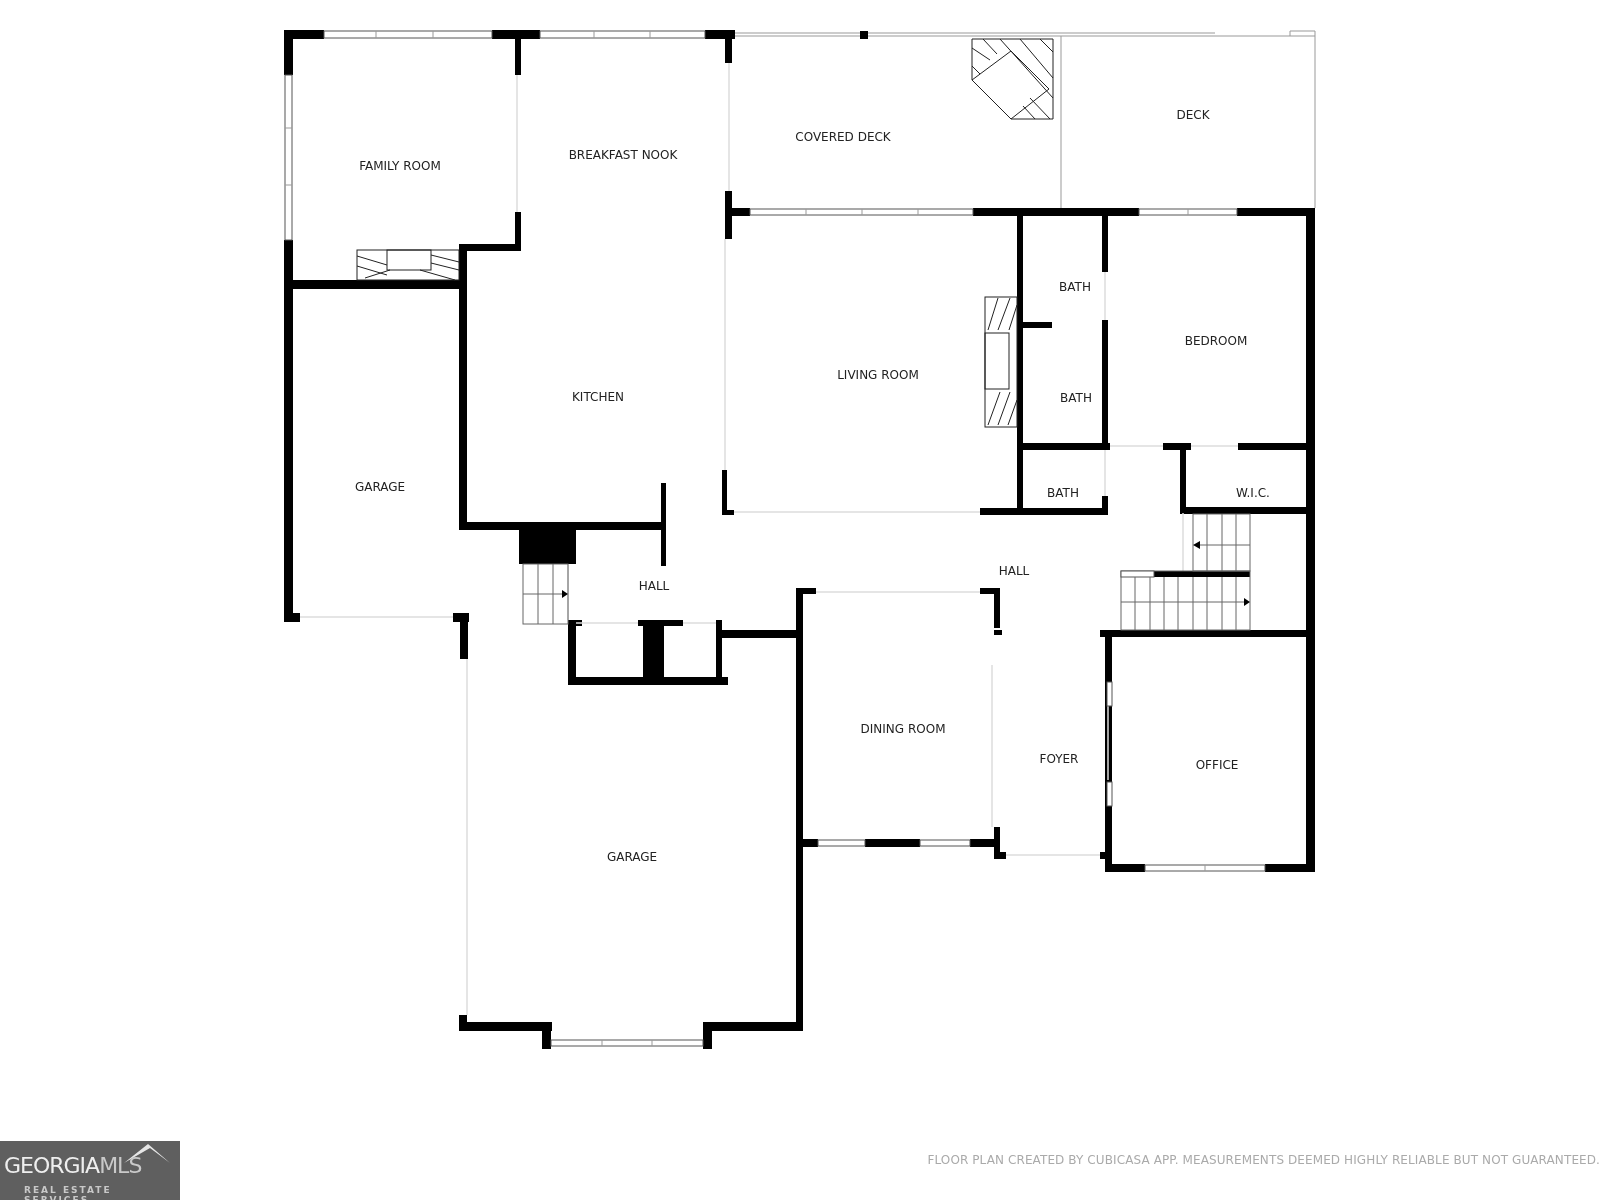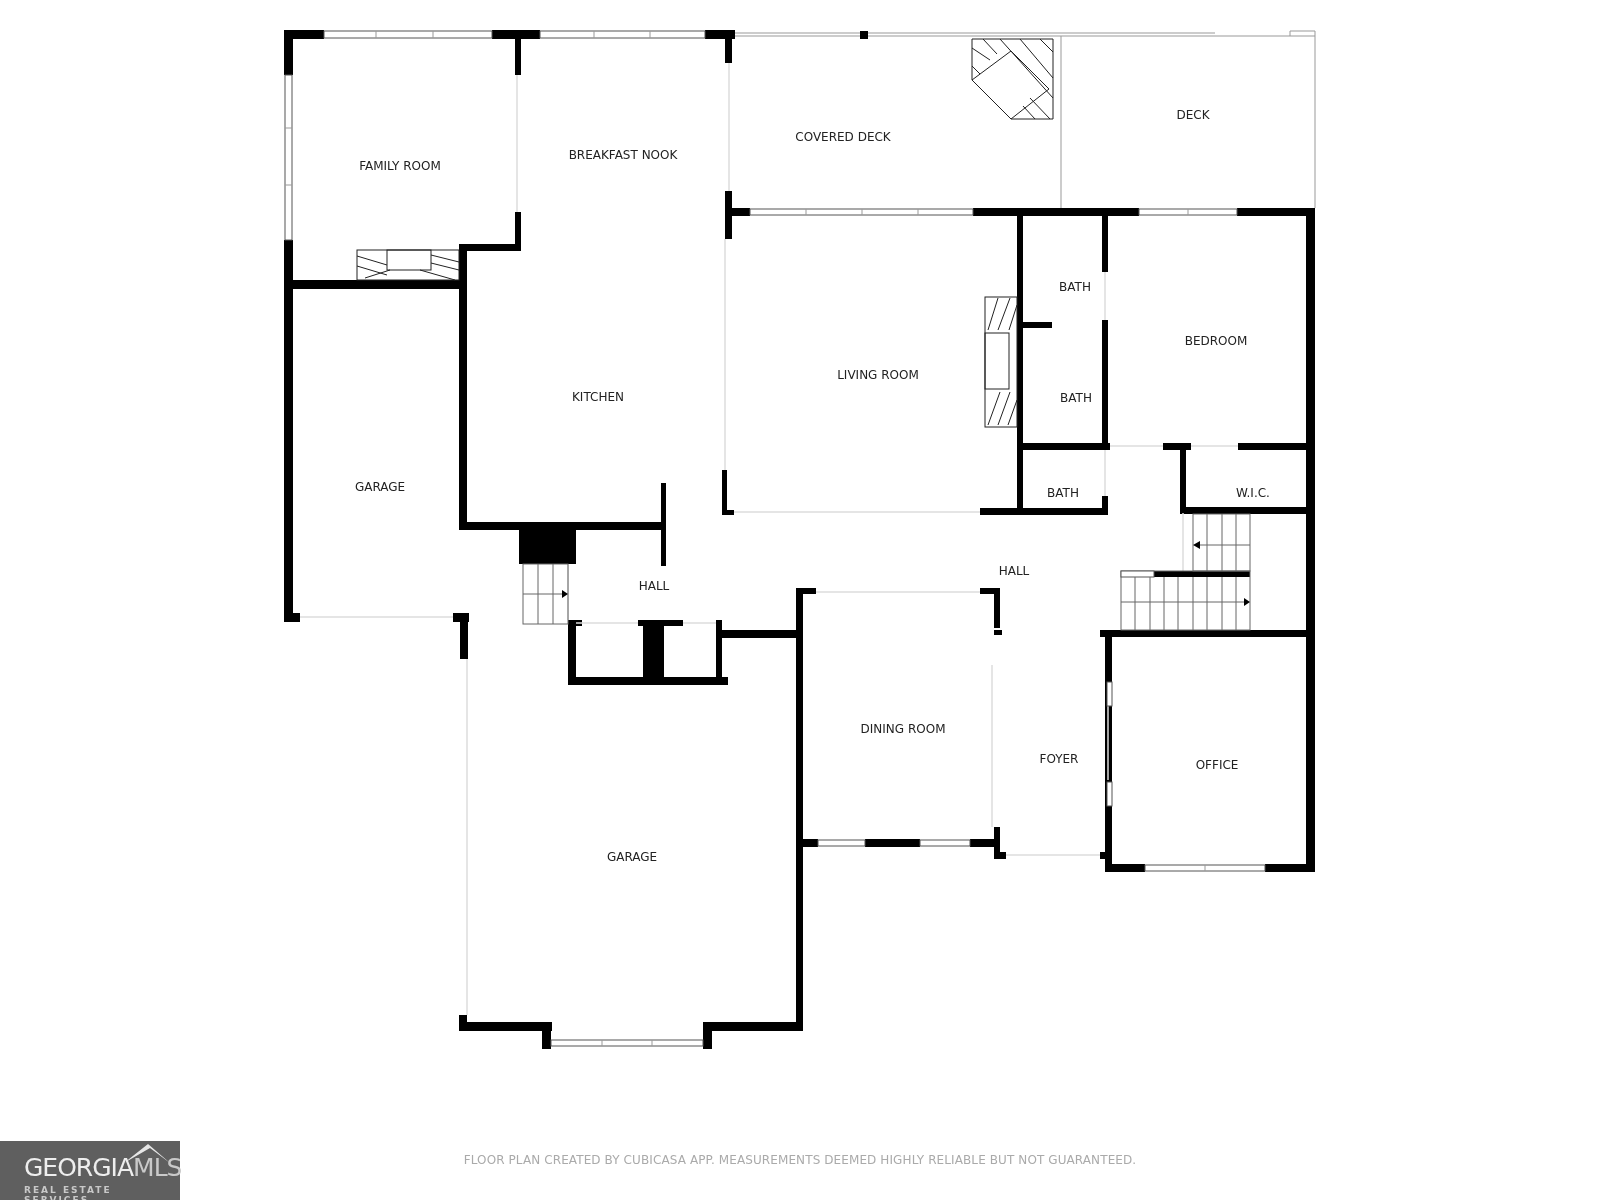--- a/index.html
+++ b/index.html
@@ -5,23 +5,23 @@
   html,body{margin:0;padding:0;background:#ffffff;}
   body{width:1600px;height:1200px;position:relative;overflow:hidden;font-family:"Liberation Sans",sans-serif;}
   #plan{position:absolute;left:0;top:0;width:1600px;height:1200px;}
   .room-label{font-family:"DejaVu Sans",sans-serif;font-size:12px;fill:#222;text-anchor:middle;dominant-baseline:middle;}
   .wall{fill:#000;}
   .win{fill:#fff;stroke:#555;stroke-width:1;}
   .thin{stroke:#999;stroke-width:1;fill:none;}
   .opening{stroke:#ddd;stroke-width:1.5;fill:none;}
   .hatch{stroke:#222;stroke-width:1;fill:none;}
   .stair{stroke:#666;stroke-width:1;fill:none;}
-  #footer-note{position:absolute;left:0;width:1600px;top:1153px;text-align:center;font-family:"DejaVu Sans",sans-serif;font-size:12px;color:#aaa;letter-spacing:0.1px;}
+  #footer-note{position:absolute;left:0;width:1600px;top:1153px;text-align:right;font-family:"DejaVu Sans",sans-serif;font-size:12px;color:#aaa;letter-spacing:0.1px;}
   #logo{position:absolute;left:0;top:1141px;width:180px;height:59px;background:#5f5f5f;}
-  #logo .main{position:absolute;left:4px;top:12px;font-family:"DejaVu Sans",sans-serif;font-size:25px;letter-spacing:-1px;color:#eee;font-weight:normal;margin-left:20px;}
+  #logo .main{position:absolute;left:4px;top:12px;font-family:"DejaVu Sans",sans-serif;font-size:22px;letter-spacing:-1px;color:#eee;font-weight:normal;}
   #logo .main span{color:#c9c9c9;}
   #logo .sub{position:absolute;left:24px;top:44px;font-family:"DejaVu Sans",sans-serif;font-size:9px;letter-spacing:2px;color:#c8c8c8;font-weight:bold;}
   #logo .roof{position:absolute;left:122px;top:1px;}
 </style>
 </head>
 <body>
 
 <svg id="plan" viewBox="0 0 1600 1200" xmlns="http://www.w3.org/2000/svg">
 
   <g>

